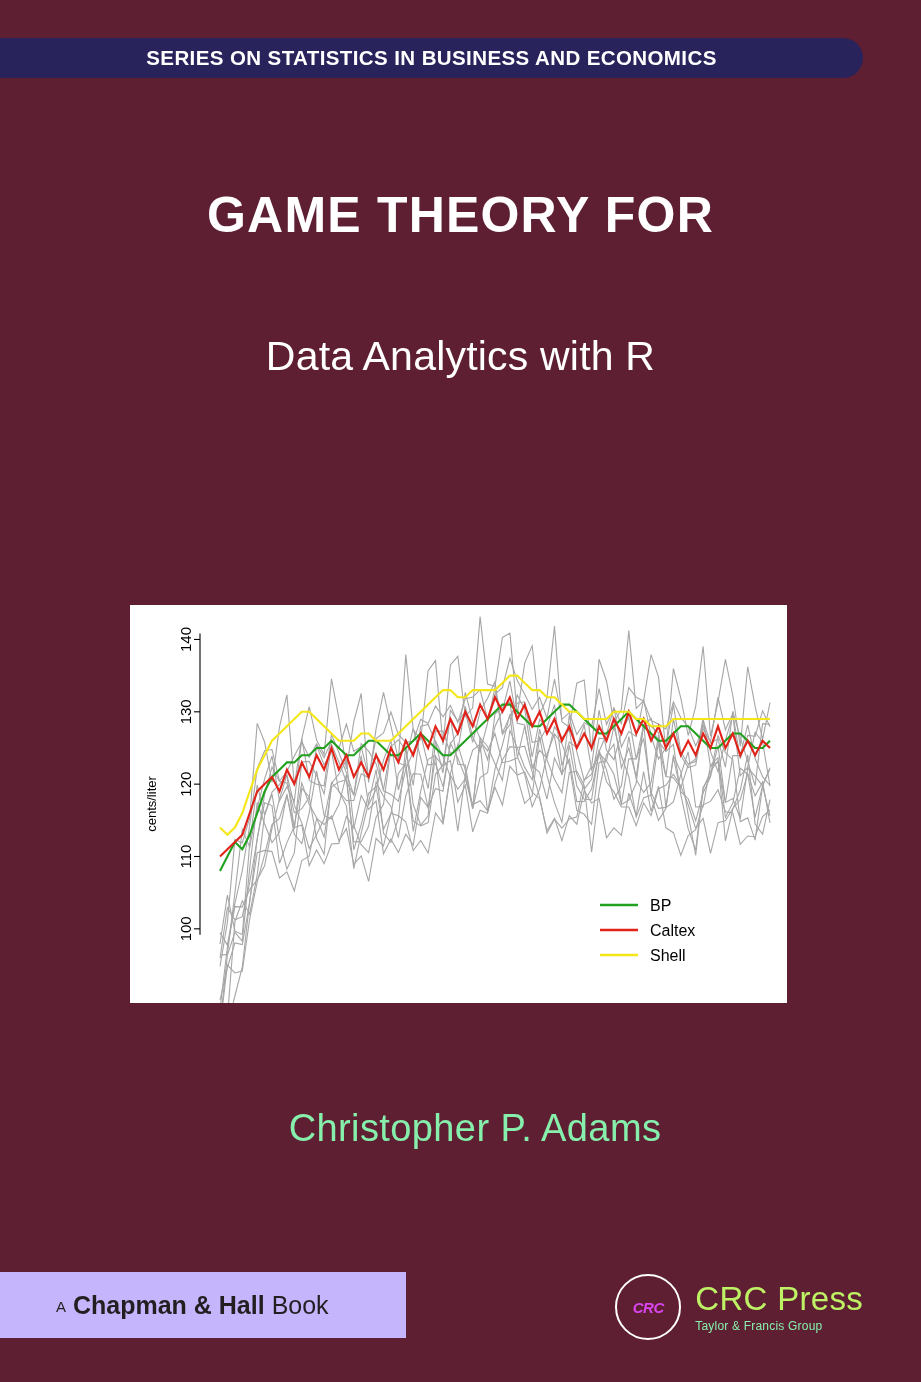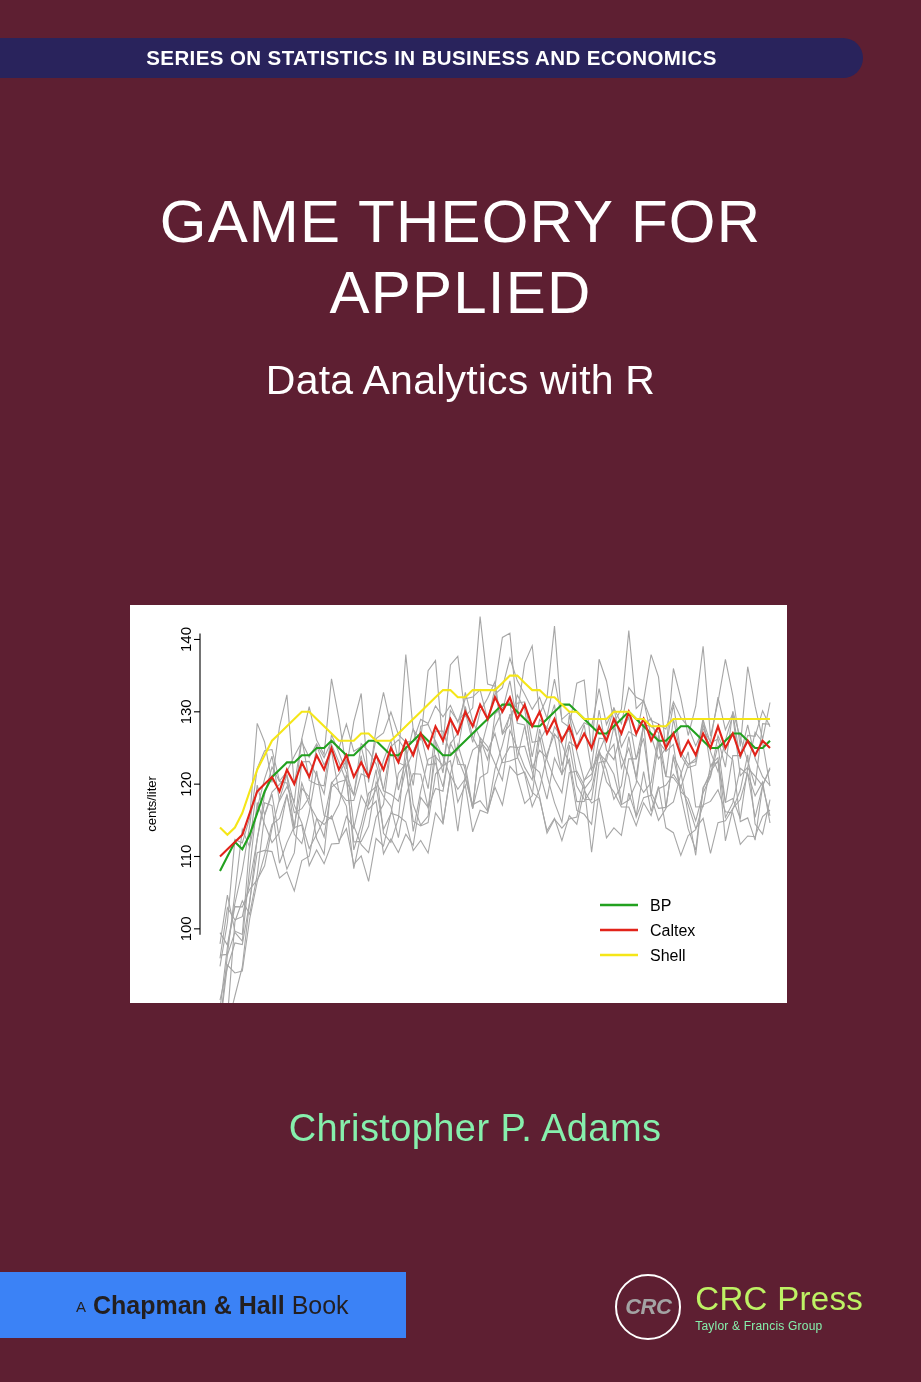--- a/index.html
+++ b/index.html
@@ -42,23 +42,23 @@
   .title-block {
     position: absolute;
     left: 0;
     right: 0;
     top: 186px;
     text-align: center;
     padding: 0 70px;
   }
   .main-title {
     color: #ffffff;
-    font-size: 60px;
+    font-size: 50px;
     line-height: 1.19;
-    font-weight: normal;
+    font-weight: bold;
     letter-spacing: 1.2px;
     margin: 0;
   }
   .subtitle {
     color: #ffffff;
     font-size: 41px;
     font-weight: normal;
     margin: 28px 0 0 0;
     letter-spacing: 0.2px;
   }
@@ -86,24 +86,24 @@
     letter-spacing: 0.4px;
     margin-left: 29px;
   }
   
   .chapman-box {
     position: absolute;
     left: 0;
     bottom: 44px;
     width: 406px;
     height: 66px;
-    background: #3b82f6;
-    display: flex;
-    align-items: center;
-    padding-left: 76px;
+    background: #c4b5fd;
+    display: flex;
+    align-items: center;
+    padding-left: 56px;
     box-sizing: border-box;
   }
   .chapman-text {
     color: #231f20;
     font-size: 25px;
     white-space: nowrap;
   }
   .chapman-text .a-word {
     font-size: 15px;
     vertical-align: 2px;
@@ -121,22 +121,22 @@
     gap: 14px;
   }
   .crc-mark {
     width: 62px;
     height: 62px;
     border-radius: 50%;
     border: 2.5px solid #ffffff;
     display: flex;
     align-items: center;
     justify-content: center;
-    color: #a3a3a3;
-    font-size: 22px;
+    color: #d946ef;
+    font-size: 15px;
     font-weight: bold;
     font-style: italic;
     letter-spacing: -0.5px;
   }
   .crc-words {
     display: flex;
     flex-direction: column;
     line-height: 1.1;
   }
   .crc-press {
@@ -170,21 +170,21 @@
 
 <div class="cover">
 
   <div class="series-banner">
     <span class="series-text">SERIES ON STATISTICS IN BUSINESS AND ECONOMICS</span>
   </div>
 
   <div class="title-block">
     <h1 class="main-title">
       <span>GAME THEORY FOR</span><br>
-      <span>APPLIED</span><br>
+      <br>
     </h1>
     <div class="subtitle">Data Analytics with R</div>
   </div>
 
   <div class="figure-wrap">
     <svg id="chart-svg" width="657" height="398" viewBox="0 0 657 398">
       <rect x="0" y="0" width="657" height="398" fill="#ffffff"></rect>
       <g id="axis-group">
           <line x1="70" x2="70" y1="329.82978723404256" y2="28.468085106382944" stroke="#000" stroke-width="1.1"></line>
           <line x1="64" x2="70" y1="323.82978723404256" y2="323.82978723404256" stroke="#000" stroke-width="1.1"></line>

